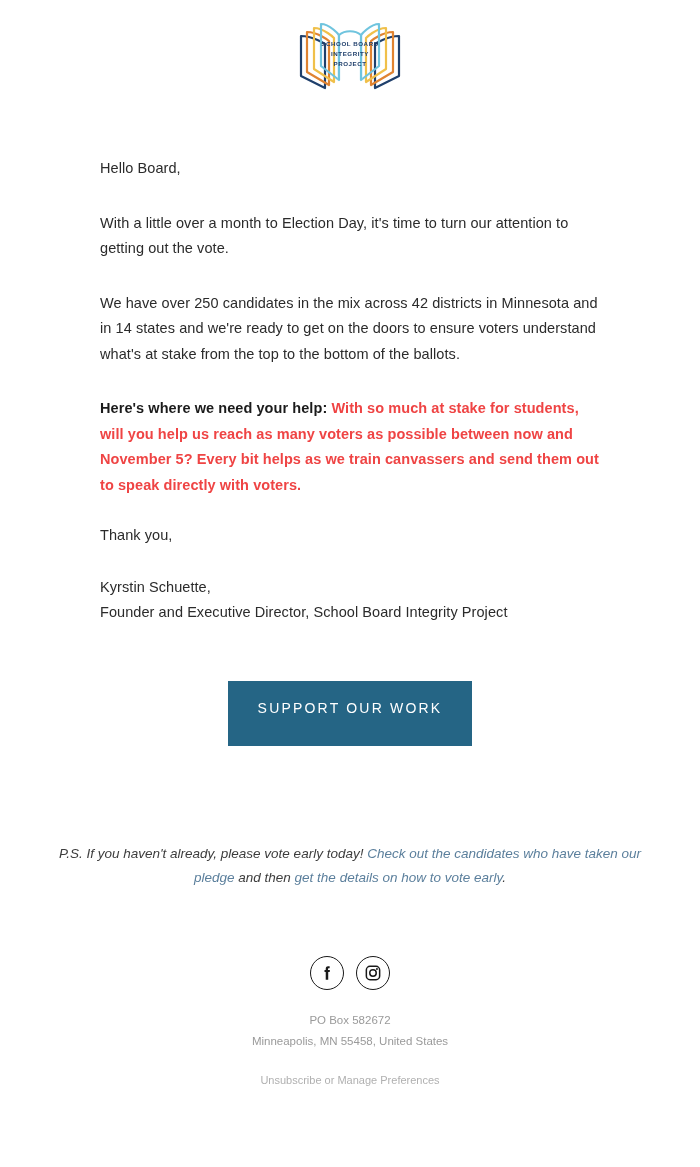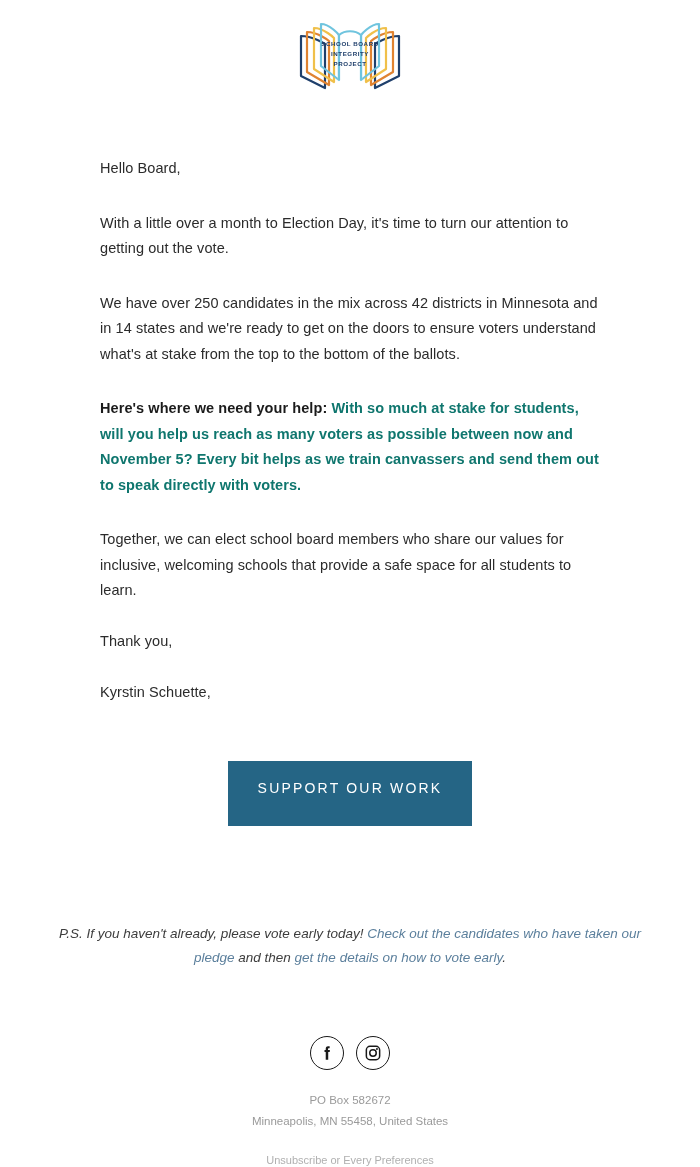--- a/index.html
+++ b/index.html
@@ -53,21 +53,21 @@
   .p-together   { margin-top: 29px; }
   .p-thanks     { margin-top: 25px; }
   .p-signoff    { margin-top: 26px; }
 
   .lead-bold {
     font-weight: bold;
     color: #1b1b1b;
   }
   .accent-bold {
     font-weight: bold;
-    color: #0f766e;
+    color: #ef4444;
   }
 
   
   .cta-block {
     text-align: center;
     margin-top: 55px;
   }
   .cta-button {
     display: inline-block;
     width: 244px;
@@ -183,25 +183,24 @@
   <div class="body-block">
 
     <p class="para p-hello">Hello Board,</p>
 
     <p class="para p-election">With a little over a month to Election Day, it's time to turn our attention to getting out the vote.</p>
 
     <p class="para p-candidates">We have over 250 candidates in the mix across 42 districts in Minnesota and in 14 states and we're ready to get on the doors to ensure voters understand what's at stake from the top to the bottom of the ballots.</p>
 
     <p class="para p-help"><span class="lead-bold">Here's where we need your help:</span><span> </span><span class="accent-bold">With so much at stake for students, will you help us reach as many voters as possible between now and November 5? Every bit helps as we train canvassers and send them out to speak directly with voters.</span></p>
 
-    <p class="para p-together">Together, we can elect school board members who share our values for inclusive, welcoming schools that provide a safe space for all students to learn.</p>
 
     <p class="para p-thanks">Thank you,</p>
 
-    <p class="para p-signoff"><span>Kyrstin Schuette,</span><br></p>
+    <p class="para p-signoff"><span>Kyrstin Schuette,</span><br><span>Founder and Executive Director, School Board Integrity Project</span></p>
   </div>
 
   <div class="cta-block">
     <a class="cta-button" href="#">SUPPORT OUR WORK</a>
   </div>
 
   <div class="ps-block"><span>P.S. If you haven't already, please vote early today! </span><a class="ps-link" href="#">Check out the candidates who have taken our pledge</a><span> and then </span><a class="ps-link" href="#">get the details on how to vote early</a><span>.</span></div>
 
   <div class="social-block">
     <a class="social-icon" href="#">
@@ -217,16 +216,16 @@
       </svg>
     </a>
   </div>
 
   <div class="footer-block">
     <div class="footer-address">
       <div>PO Box 582672</div>
       <div>Minneapolis, MN 55458, United States</div>
     </div>
 
-    <div class="footer-unsub"><a class="unsub-link" href="#">Unsubscribe</a><span> or </span><a class="manage-link" href="#">Every Preferences</a></div>
+    <div class="footer-unsub"><a class="unsub-link" href="#">Unsubscribe</a><span> or </span><a class="manage-link" href="#">Manage Preferences</a></div>
   </div>
 
 </div>
 
 </body></html>

